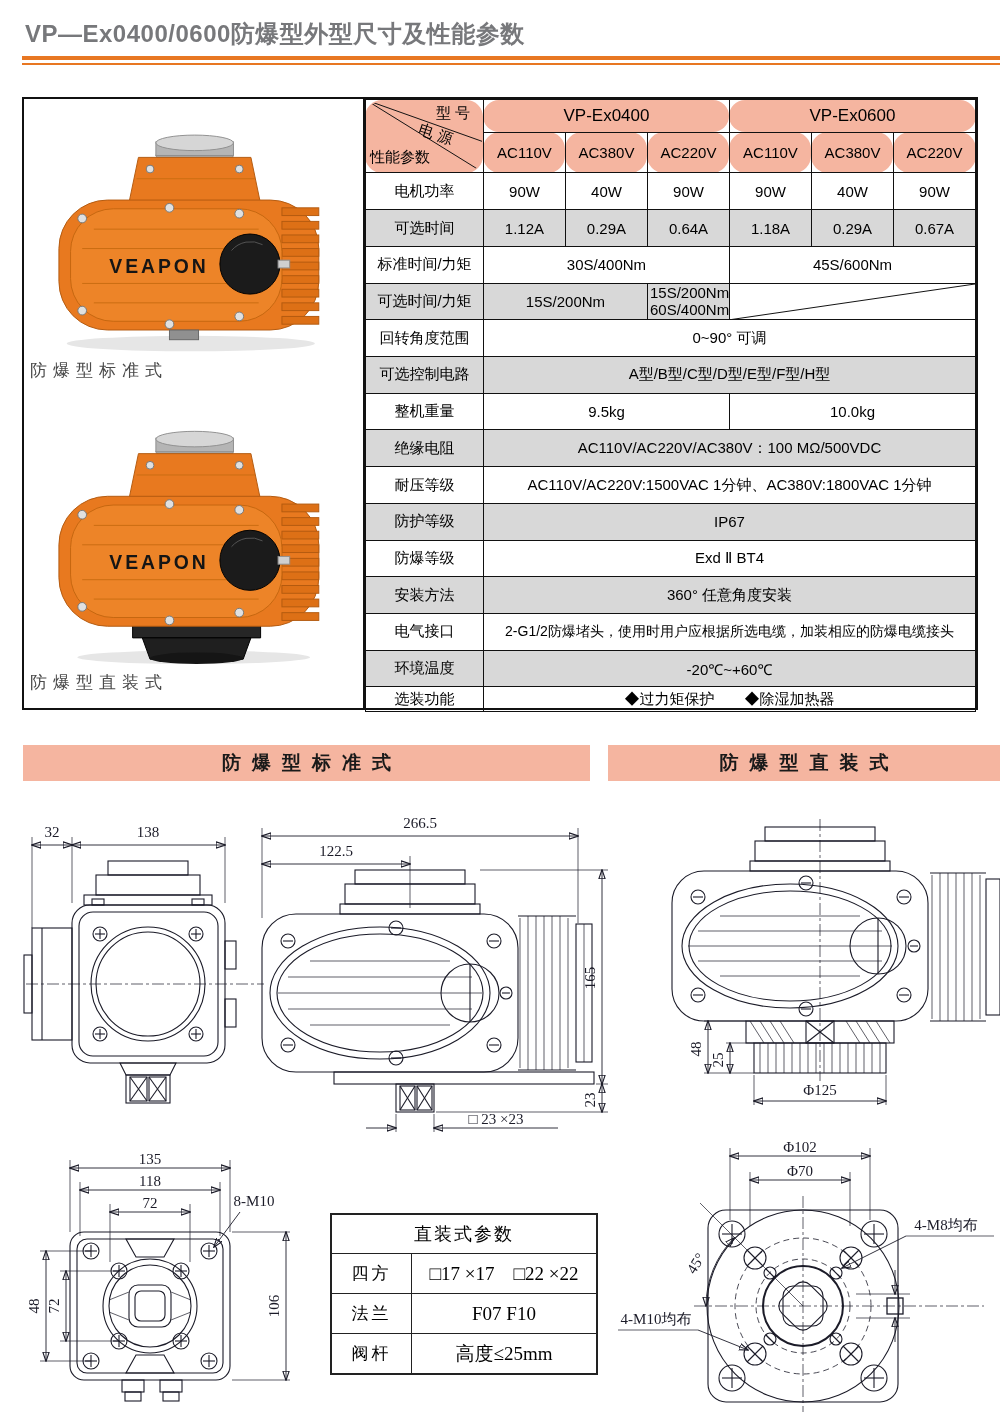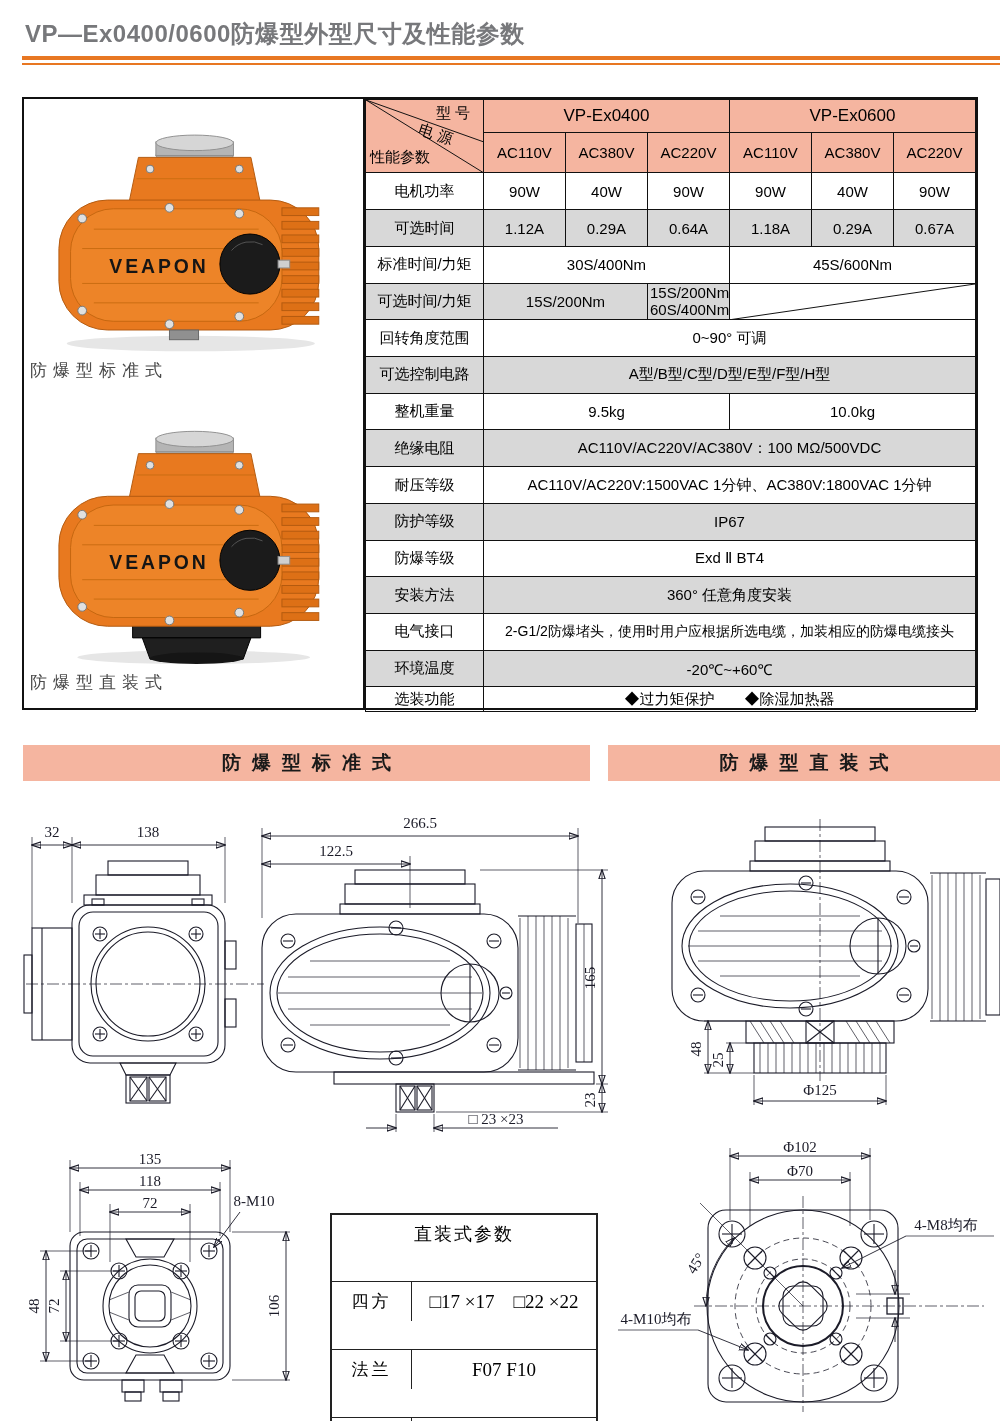--- a/index.html
+++ b/index.html
@@ -27,21 +27,21 @@
   .fig{display:flex;flex-direction:column;align-items:flex-start;}
   .fig1{height:298px;}
   .fig2{height:315px;}
   .fig svg{margin-top:14px;}
   .fig .caption{margin-top:4px;font-size:17px;color:#4a4a4a;letter-spacing:6px;text-indent:6px;}
 
   
   table.spec{border-collapse:collapse;table-layout:fixed;width:608px;height:613px;}
   table.spec td{border:1px solid #111;text-align:center;vertical-align:middle;
     font-size:15px;color:#000;padding:0 2px;overflow:hidden;}
-  table.spec td.hd{background:var(--salmon);}
+  table.spec td.hd{background:var(--salmon);border-radius:17px;}
   table.spec td.model{font-size:17px;}
   table.spec td.grey{background:var(--row-grey);}
   table.spec td.corner{position:relative;padding:0;}
   .corner svg{position:absolute;left:0;top:0;width:100%;height:100%;}
   .corner .c-top{position:absolute;right:9px;top:4px;font-size:15px;letter-spacing:4px;}
   .corner .c-mid{position:absolute;left:52px;top:26px;font-size:15px;letter-spacing:5px;
     transform:rotate(19deg);}
   .corner .c-bot{position:absolute;left:4px;bottom:5px;font-size:15px;}
   td.diagcell{position:relative;padding:0;}
   td.diagcell svg{position:absolute;left:0;top:0;width:100%;height:100%;display:block;}
@@ -67,21 +67,21 @@
   .draw .sq{fill:none;stroke-width:1.3;}
 
   
   .photo text{font-family:"Liberation Sans",sans-serif;}
 
   
   .params-table{position:absolute;left:330px;top:1213px;width:268px;border:2px solid #222;
     font-family:"Liberation Serif",serif;background:#fff;}
   .pt-title{height:38px;display:flex;align-items:center;justify-content:center;
     font-size:18px;letter-spacing:2px;}
-  .pt-row{display:flex;border-top:1.5px solid #222;margin-top:28px;}
+  .pt-row{display:flex;border-top:1.5px solid #222;}
   .pt-label{width:80px;border-right:1.5px solid #222;display:flex;align-items:center;
     justify-content:center;font-size:17px;letter-spacing:3px;height:39px;}
   .pt-value{flex:1;display:flex;align-items:center;justify-content:center;font-size:19px;}
 </style>
 </head>
 <body>
 
 <div id="root">
 
   <div class="page-title">VP—Ex0400/0600防爆型外型尺寸及性能参数</div>

